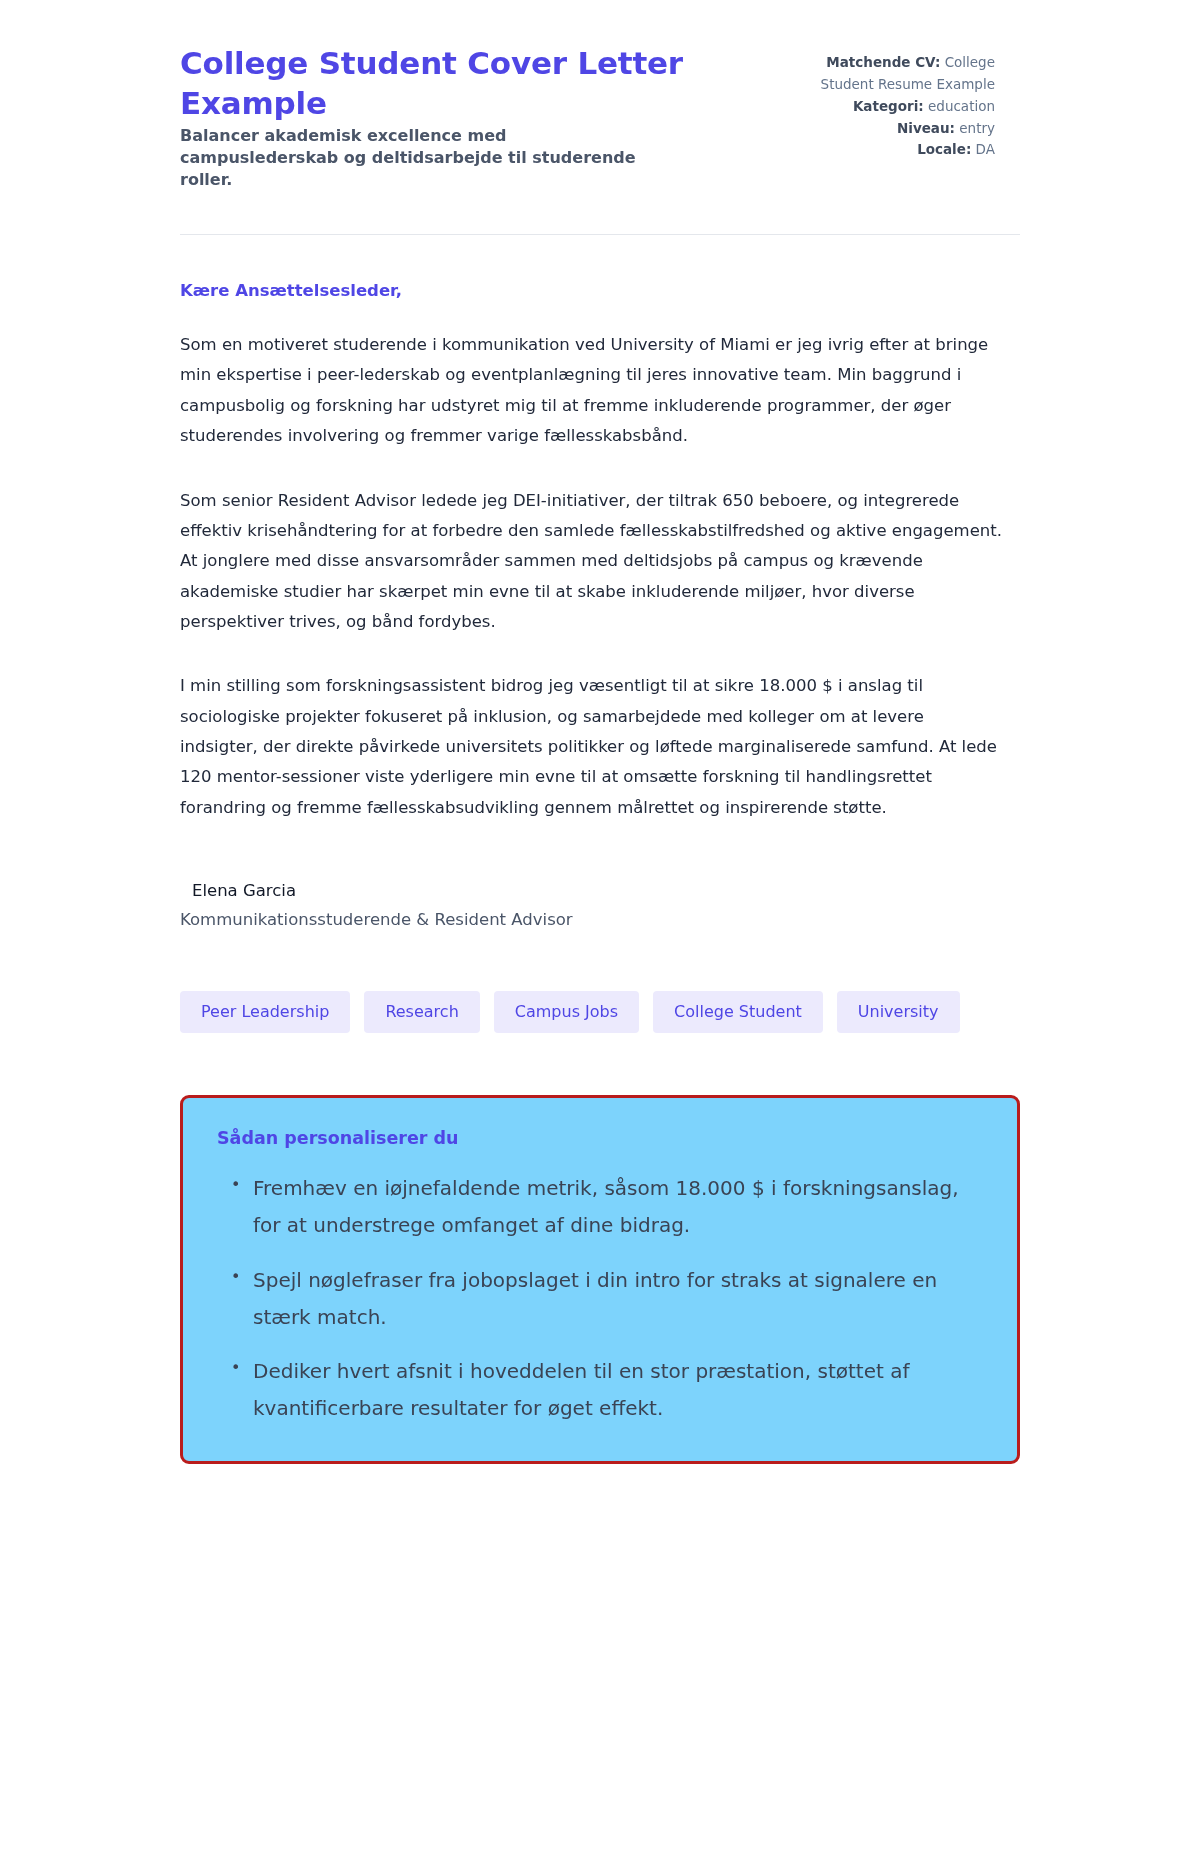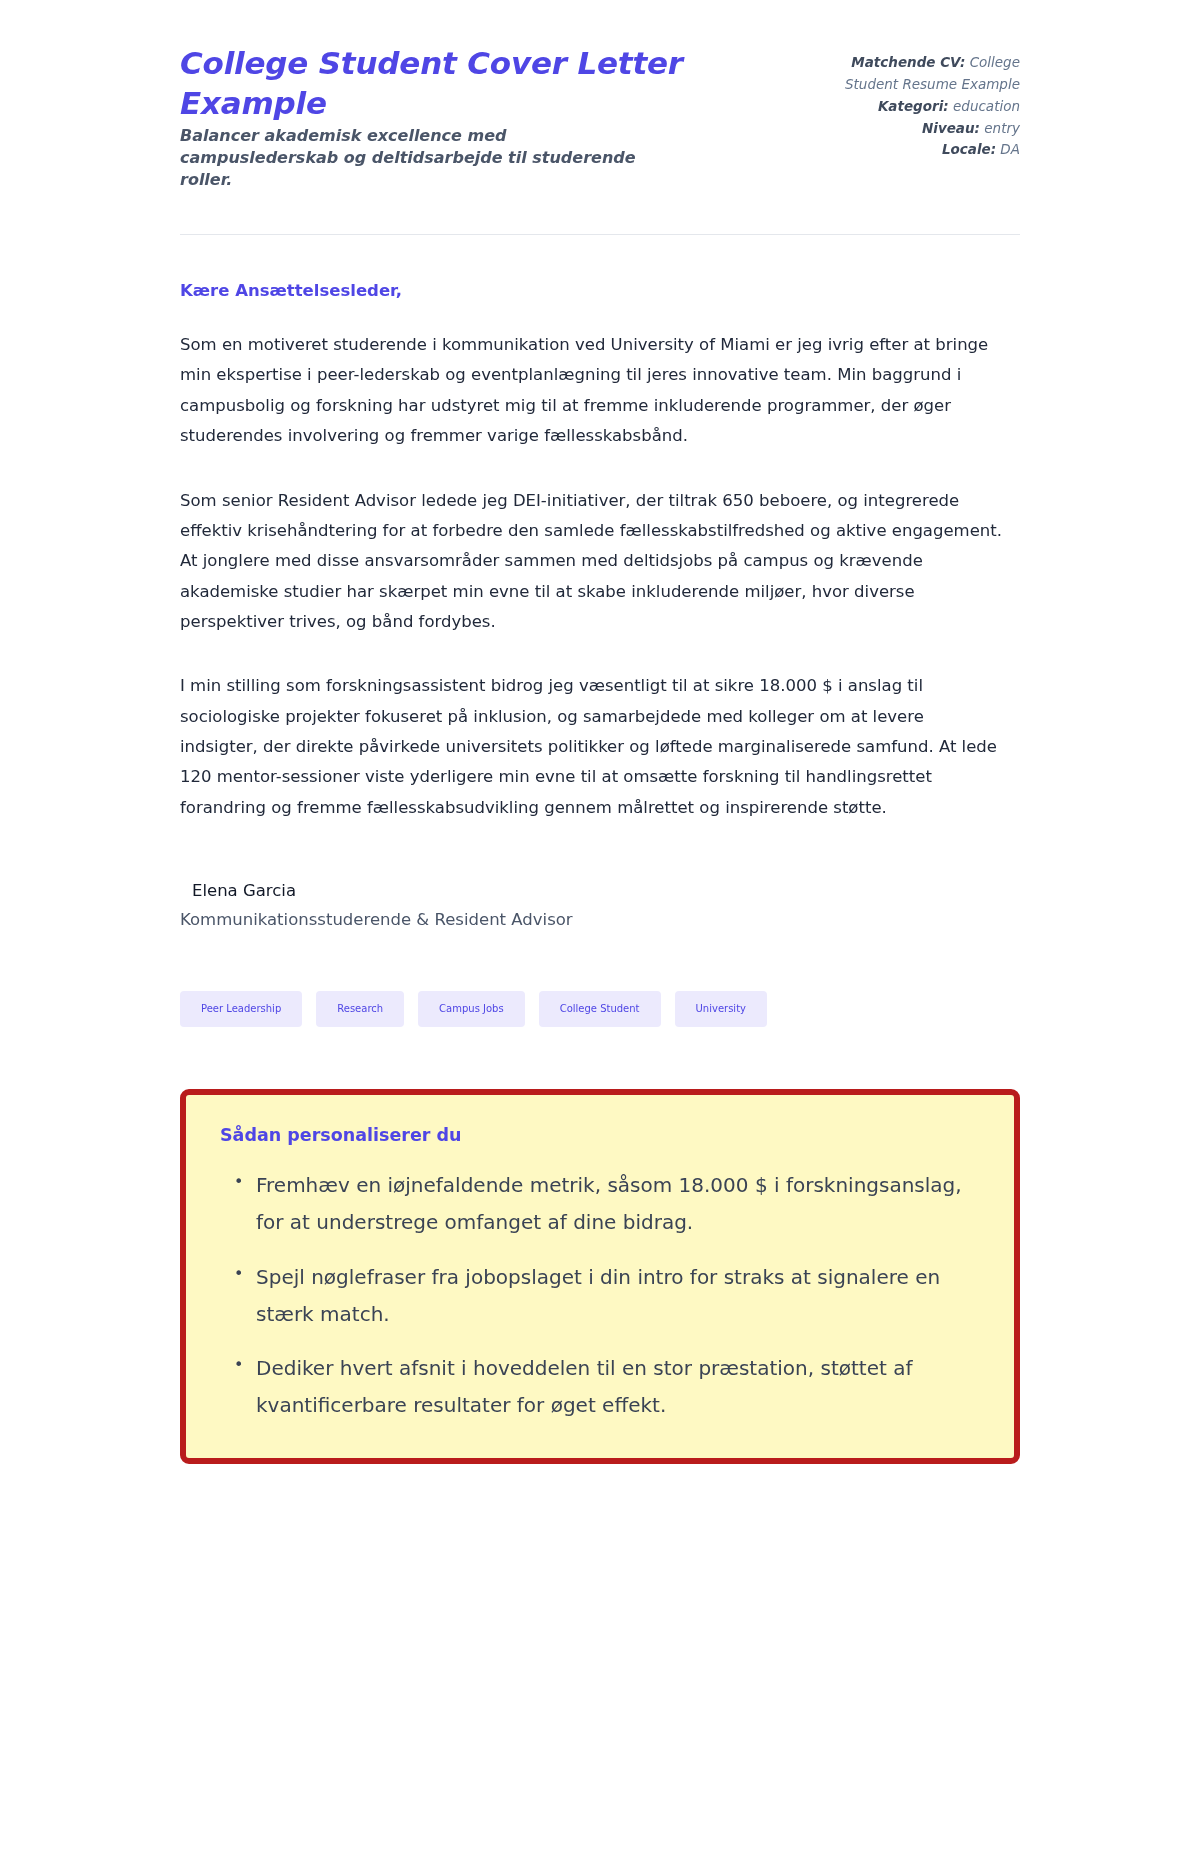--- a/index.html
+++ b/index.html
@@ -23,22 +23,21 @@
   }
   .inner {
     padding: 0 92px 0 92px;
     box-sizing: border-box;
   }
 
   
   .header {
     display: flex;
     align-items: flex-start;
-    justify-content: space-between;
-    font-style: italic;
+    justify-content: flex-start;
   }
   .header-left {
     flex: 1 1 auto;
     max-width: 600px;
   }
   .doc-title {
     font-size: 31px;
     line-height: 1.28;
     font-weight: 700;
     color: #4f46e5;
@@ -109,32 +108,32 @@
   
   .tags {
     display: flex;
     flex-wrap: wrap;
     gap: 14px;
     margin-top: 62px;
   }
   .tag {
     background: #eceafd;
     color: #4f46e5;
-    font-size: 10px;
+    font-size: 16px;
     line-height: 1;
     padding: 13px 21px;
     border-radius: 4px;
     white-space: nowrap;
   }
 
   
   .tips {
     margin-top: 62px;
-    background: #fef9c3;
-    border: 6px solid #b91c1c;
+    background: #7dd3fc;
+    border: 3px solid #b91c1c;
     border-radius: 9px;
     padding: 30px 34px 34px 34px;
   }
   .tips-title {
     font-size: 17.5px;
     font-weight: 700;
     color: #4f46e5;
     margin: 0 0 22px 0;
   }
   .tips-list {

